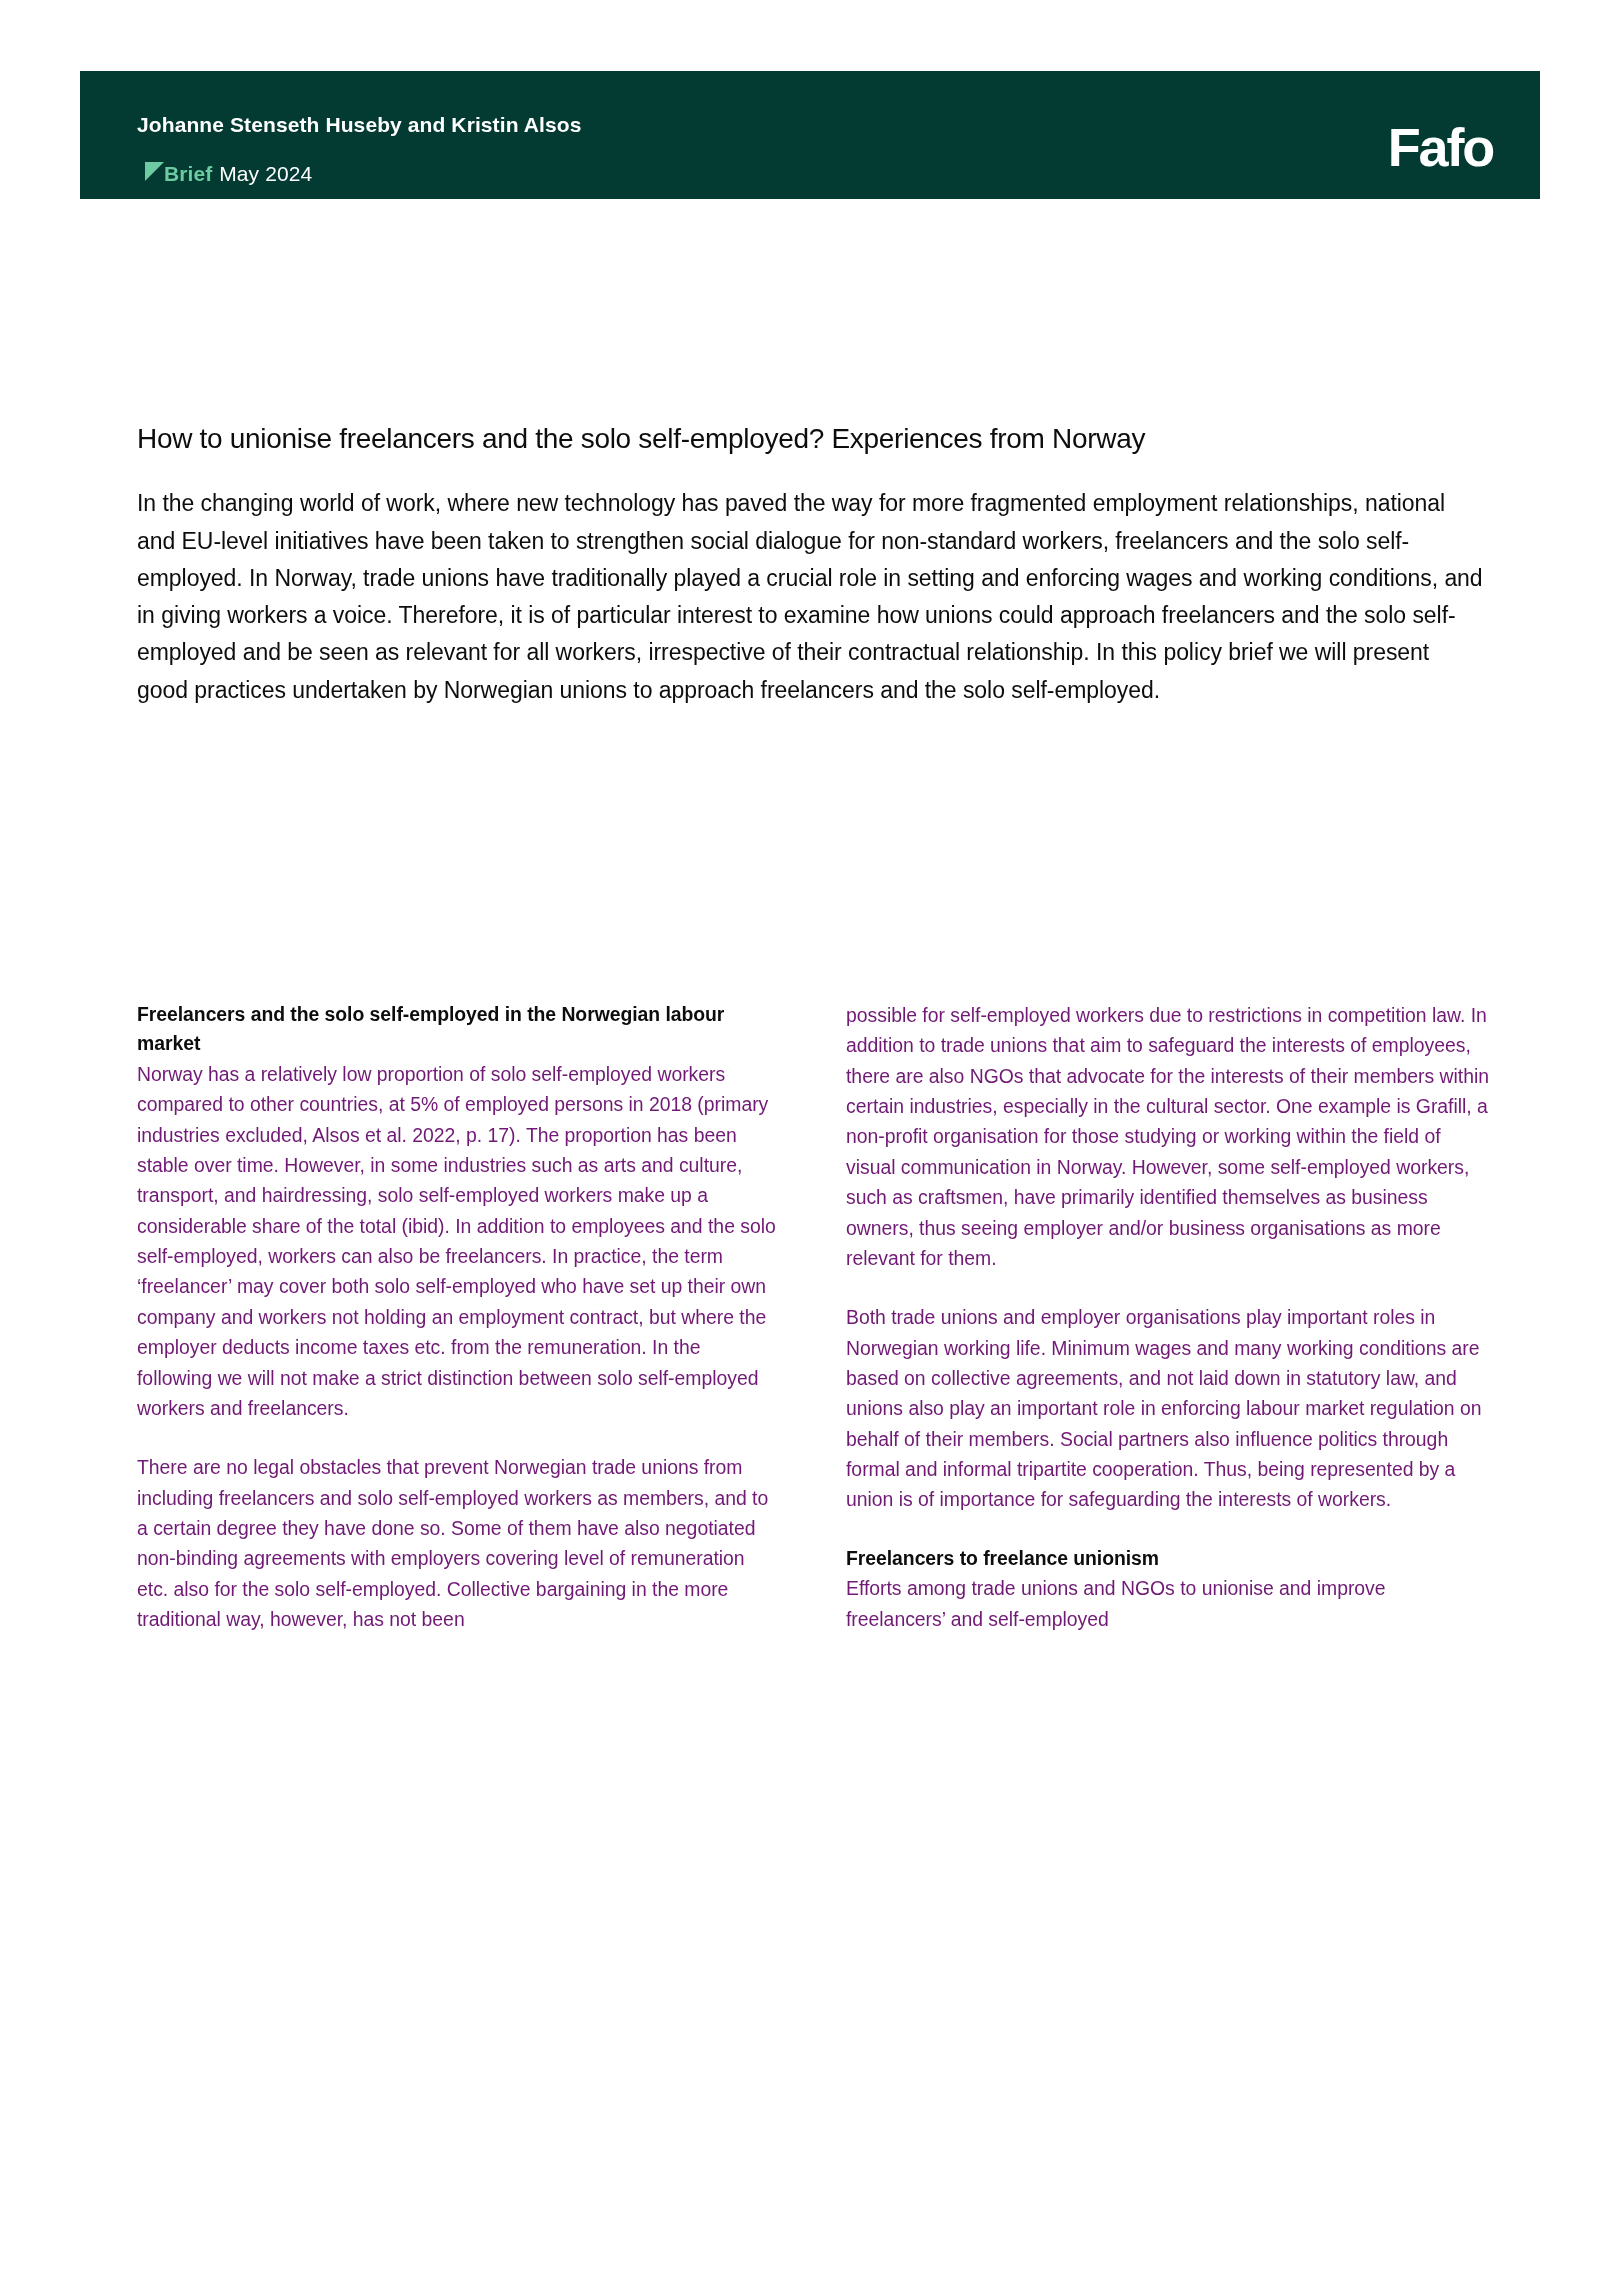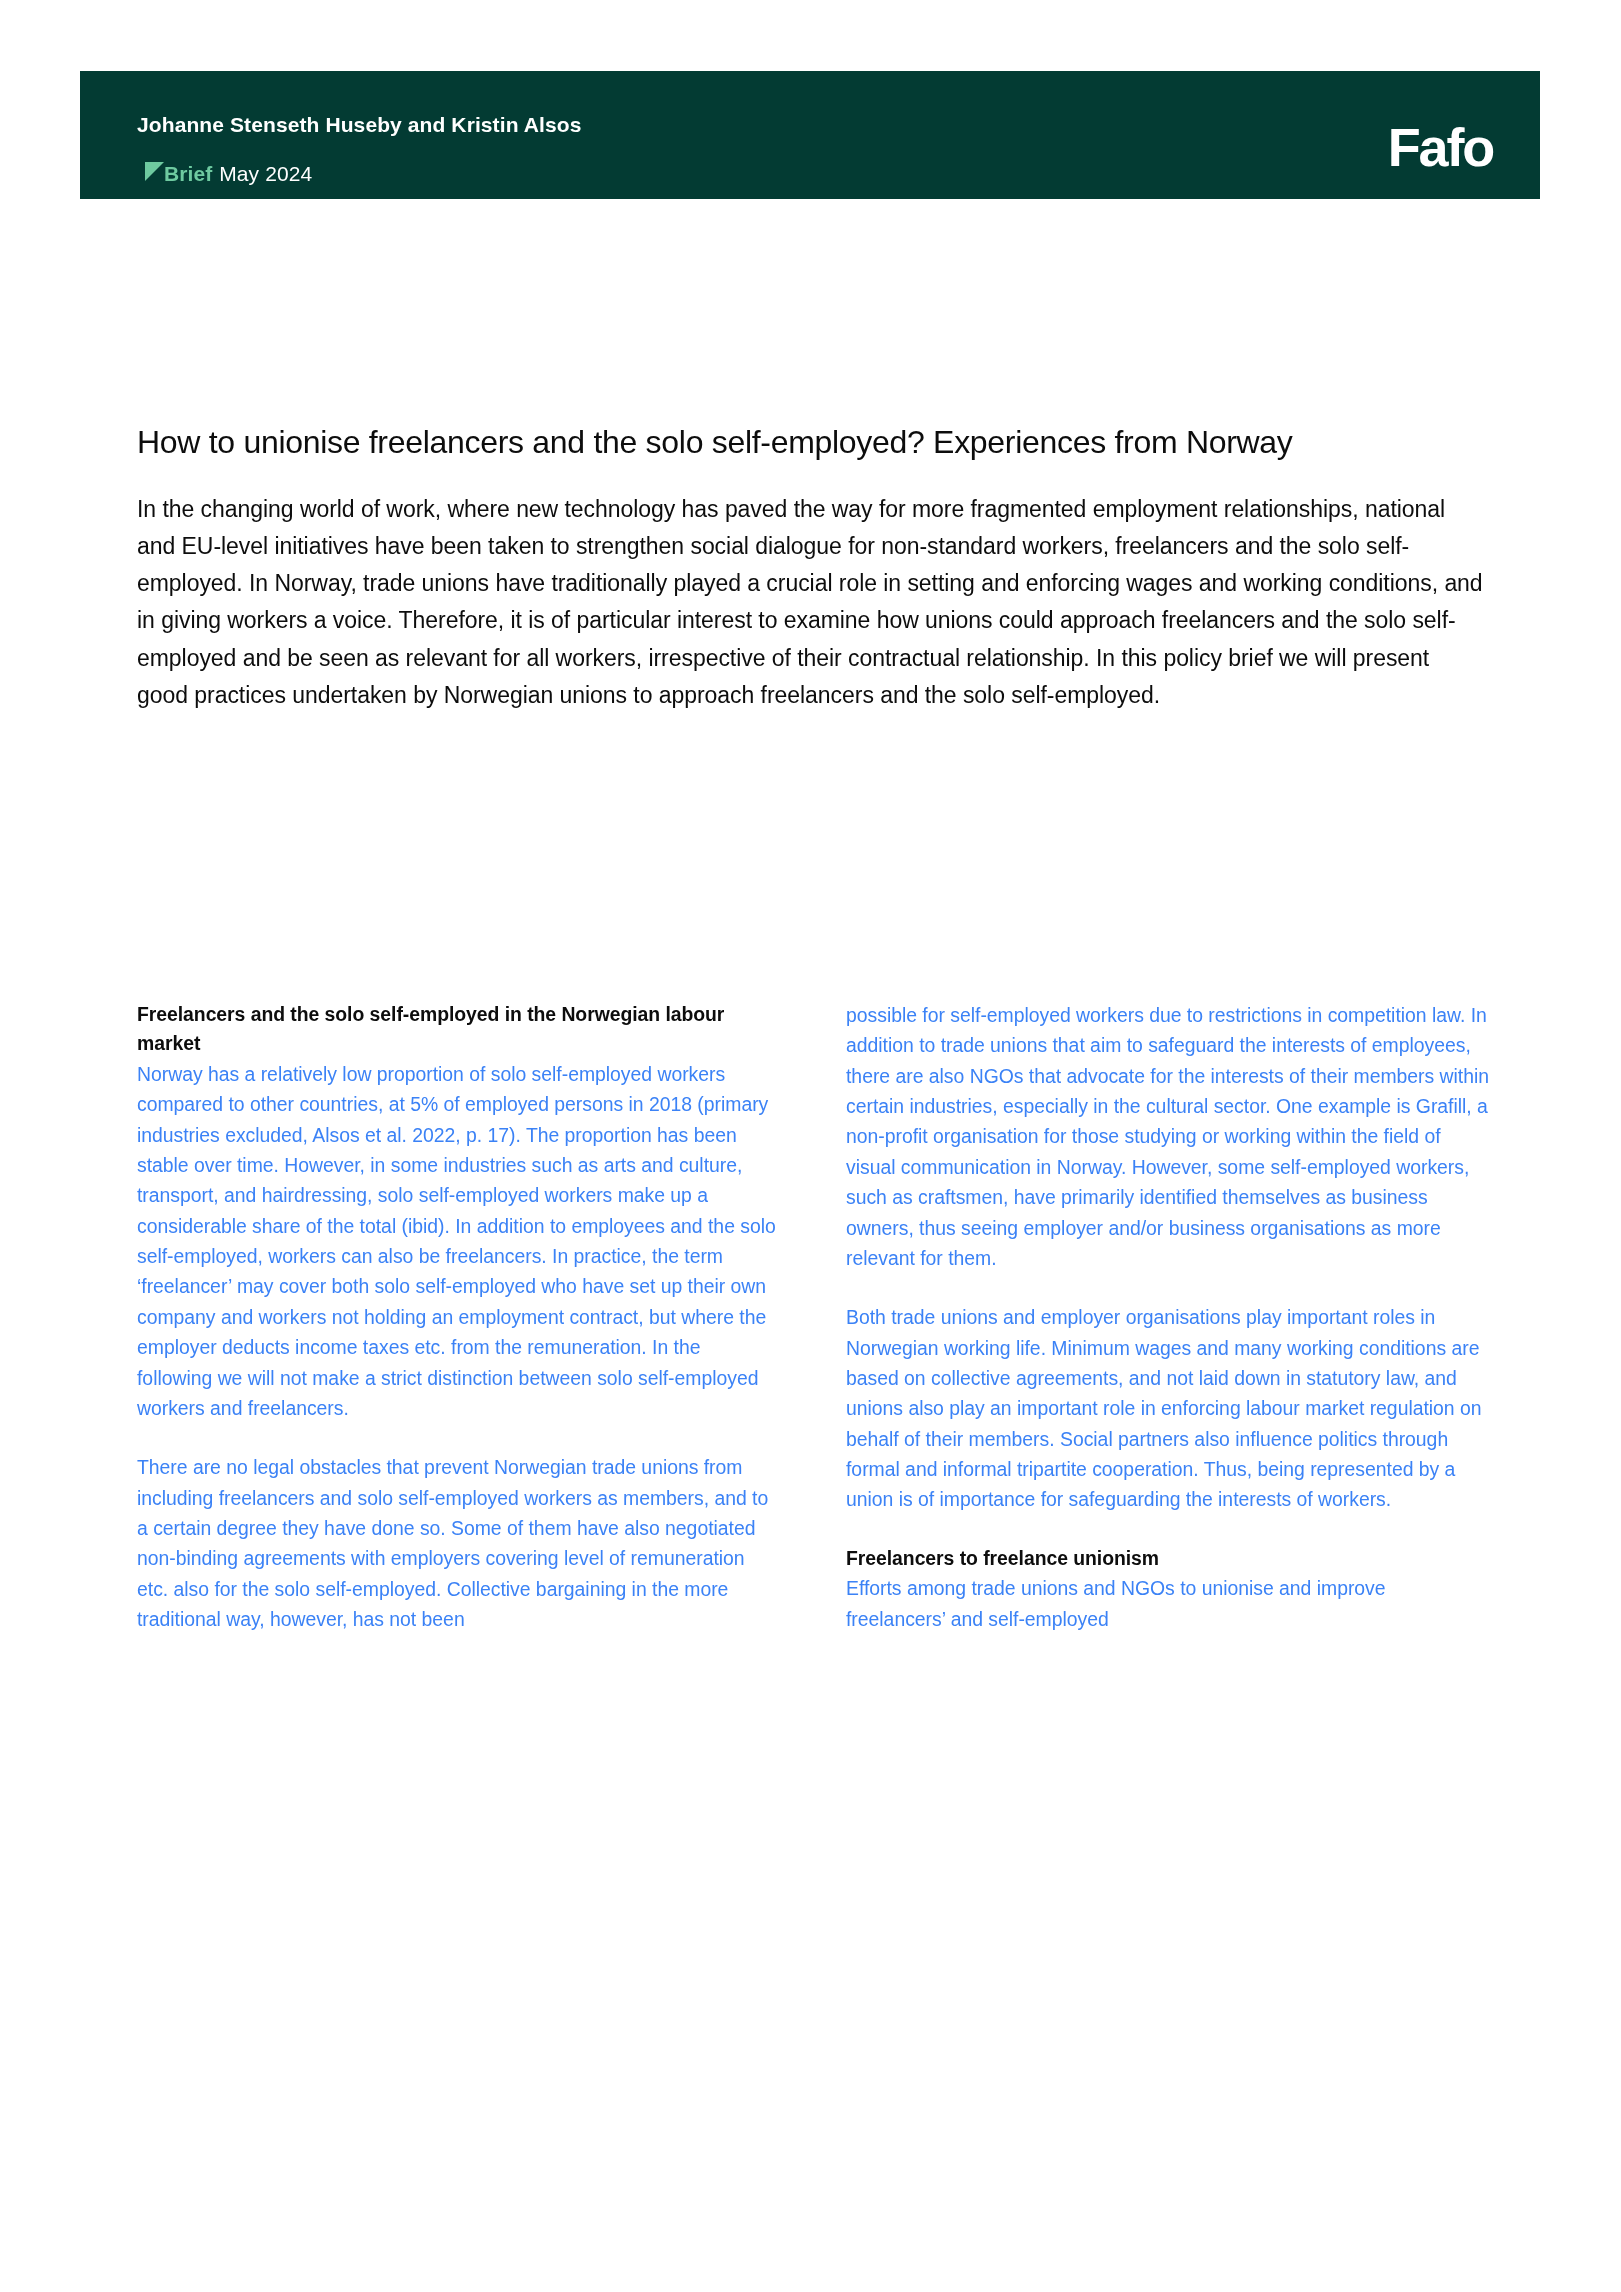--- a/index.html
+++ b/index.html
@@ -87,21 +87,21 @@
   }
 
   
   .content {
     position: absolute;
     left: 137px;
     top: 421px;
     width: 1353px;
   }
   .doc-title {
-    font-size: 32px;
+    font-size: 28px;
     font-weight: 400;
     line-height: 1.32;
     letter-spacing: -0.3px;
     color: #0d0d0d;
     margin: 0 0 27.4px 0;
     max-width: 1157px;
   }
   .lead {
     font-size: 23px;
     font-weight: 400;
@@ -129,21 +129,21 @@
     font-weight: bold;
     line-height: 1.52;
     color: #0d0d0d;
     margin: 0;
     letter-spacing: -0.05px;
   }
   .body-par {
     font-size: 19.4px;
     font-weight: 400;
     line-height: 1.565;
-    color: #3b82f6;
+    color: #701a75;
     margin: 0;
     letter-spacing: -0.02px;
   }
   .body-par + .body-par {
     margin-top: 29px;
   }
   .sec-head + .body-par {
     margin-top: 0;
   }
   .body-par + .sec-head {

